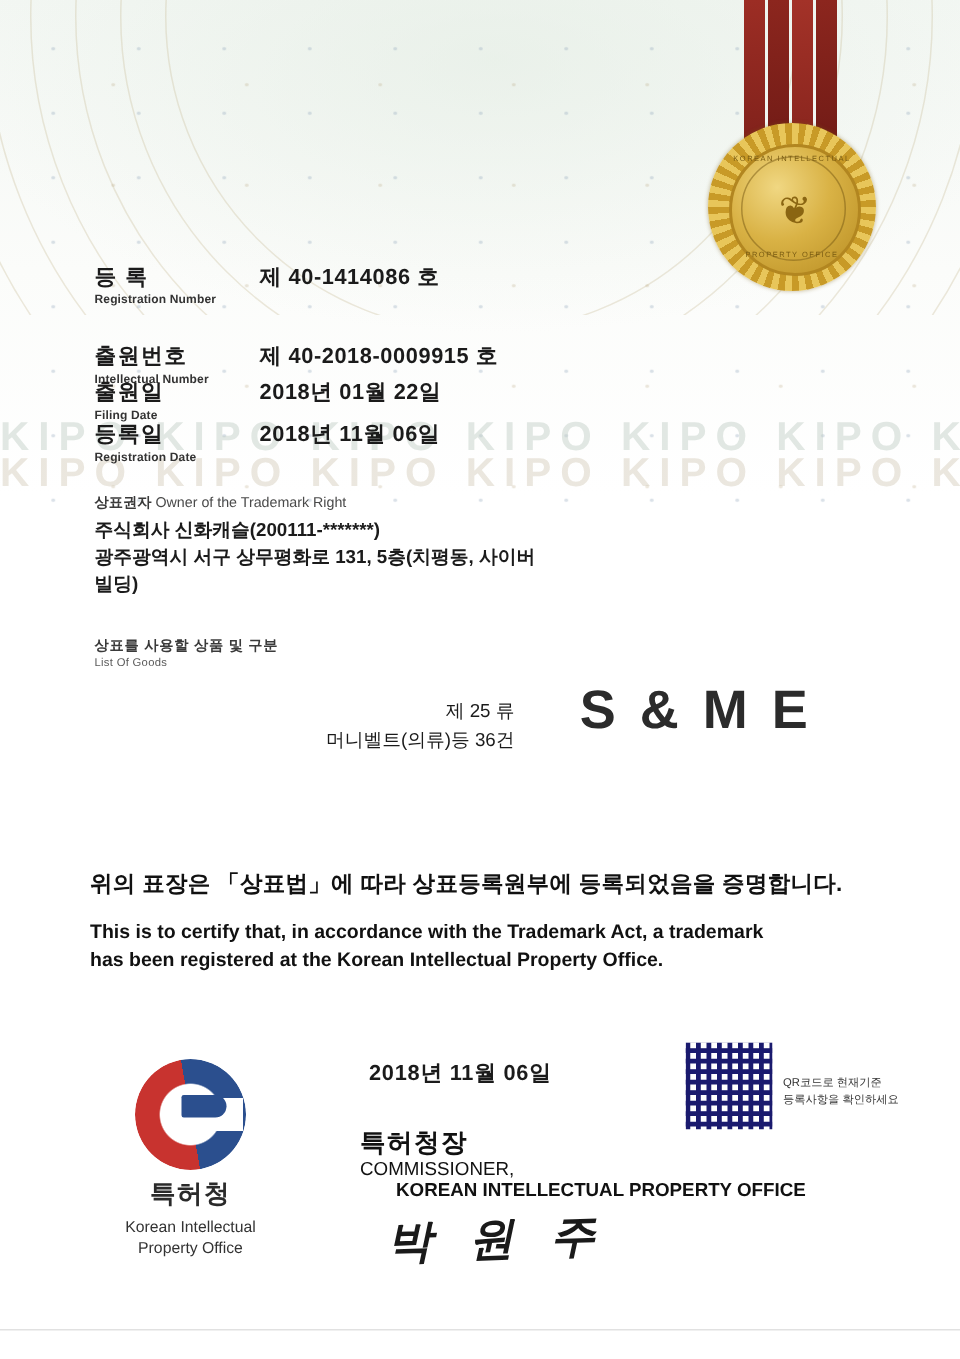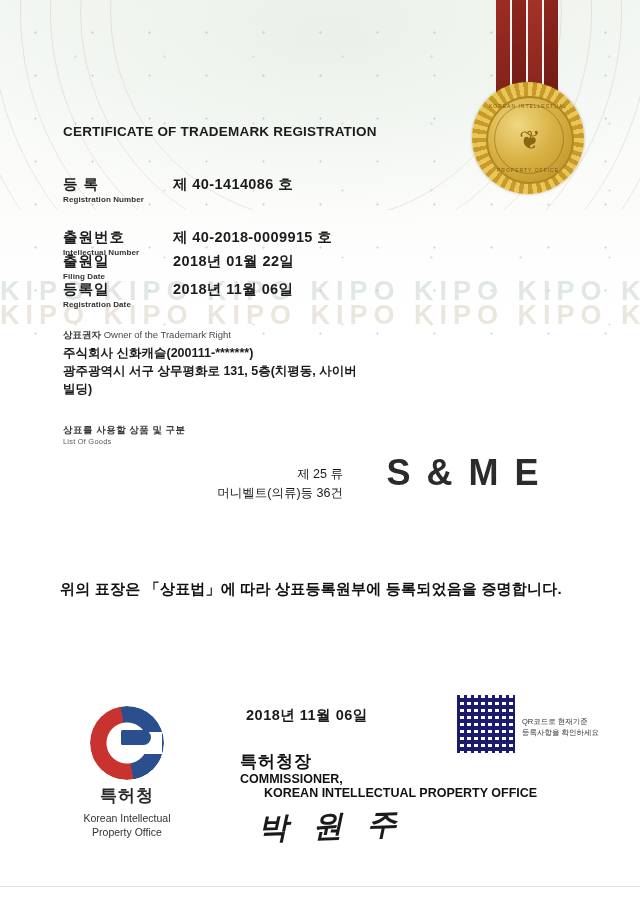--- a/index.html
+++ b/index.html
@@ -302,21 +302,21 @@
     font-size: 17px;
     font-weight: bold;
     color: #111;
     letter-spacing: 1px;
   }
   .sig-title-en1 {
     position: absolute;
     left: 240px;
     top: 772px;
     font-size: 12.5px;
-    font-weight: bold;
+    font-weight: normal;
     color: #111;
   }
   .sig-title-en2 {
     position: absolute;
     left: 240px;
     top: 786px;
     font-size: 12.5px;
     font-weight: bold;
     color: #111;
     padding-left: 24px;
@@ -448,21 +448,20 @@
     <div class="disc">
       <div class="emblem">❦</div>
     </div>
     <div class="inner-ring"></div>
     <div class="seal-text">
       <span class="top">KOREAN INTELLECTUAL</span>
       <span class="bot">PROPERTY OFFICE</span>
     </div>
   </div>
 
-  <div class="title-en">CERTIFICATE OF TRADEMARK REGISTRATION</div>
 
   <div class="field f-reg">
     <div class="lbl-kr">등 록</div>
     <div class="lbl-en">Registration Number</div>
     <div class="val">제 40-1414086 호</div>
   </div>
 
   <div class="field f-app">
     <div class="lbl-kr">출원번호</div>
     <div class="lbl-en">Intellectual Number</div>
@@ -495,20 +494,24 @@
   <div class="goods-body">
     <div>제 25 류</div>
     <div>머니벨트(의류)등 36건</div>
   </div>
 
   <div class="tm-box">
     <div class="tm-text">S &amp; M E</div>
   </div>
 
   <div class="certify-kr">위의 표장은 「상표법」에 따라 상표등록원부에 등록되었음을 증명합니다.</div>
+  <div class="certify-en">
+    <div>This is to certify that, in accordance with the Trademark Act, a trademark</div>
+    <div>has been registered at the Korean Intellectual Property Office.</div>
+  </div>
 
   <div class="sig-date">2018년 11월 06일</div>
   <div class="sig-title-kr">특허청장</div>
   <div class="sig-title-en1">COMMISSIONER,</div>
   <div class="sig-title-en2">KOREAN INTELLECTUAL PROPERTY OFFICE</div>
   <div class="sig-name">박 원 주</div>
 
   <div class="logo-wrap">
     <div class="logo-mark">
       <div class="ring"></div>

